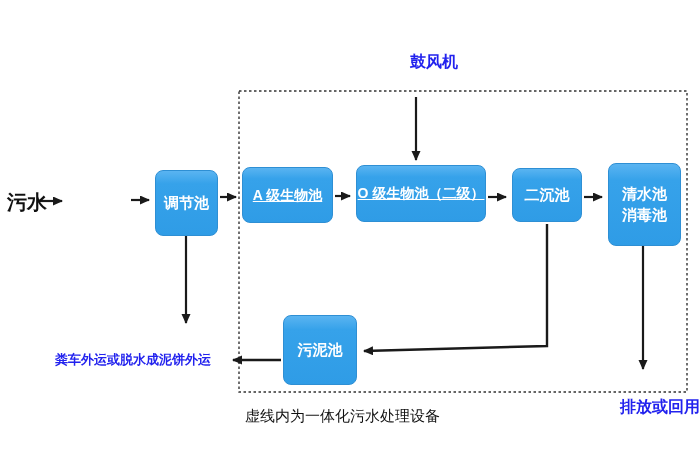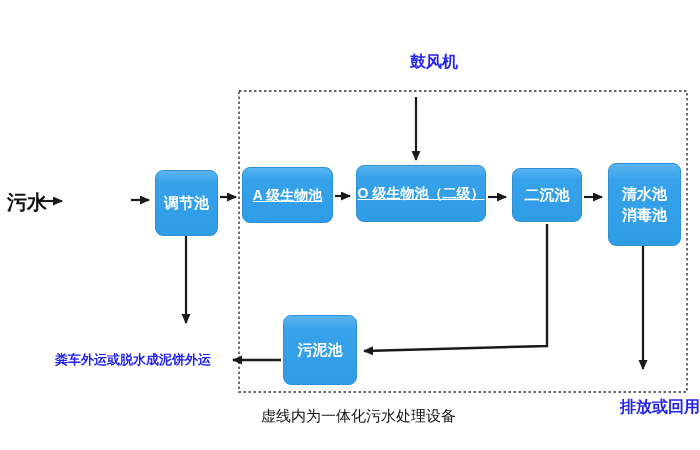--- a/index.html
+++ b/index.html
@@ -14,21 +14,21 @@
     border:1px solid #2e8fd4;border-radius:8px;
     color:#ffffff;font-weight:bold;font-size:15px;text-align:center;
     white-space:nowrap;box-sizing:border-box;line-height:1.35;
   }
   .node.small-font{font-size:14px;text-decoration:underline;}
   .node .two-line{white-space:normal;}
   .lbl{position:absolute;white-space:nowrap;}
   .lbl-black-big{color:#111111;font-weight:bold;font-size:20px;}
   .lbl-blue{color:#2222ee;font-weight:bold;font-size:16px;}
   .lbl-blue-sm{color:#2222ee;font-weight:bold;font-size:13px;}
-  .lbl-note{color:#111111;font-size:15px;font-weight:normal;margin-left:16px;}
+  .lbl-note{color:#111111;font-size:15px;font-weight:normal;}
 </style>
 </head>
 <body>
 
 <div id="canvas">
 
   <svg id="wires" viewBox="0 0 700 450">
     <defs>
       <marker id="ah" markerWidth="11" markerHeight="10" refX="9" refY="4.5" orient="auto" markerUnits="userSpaceOnUse">
         <path d="M0,0 L10,4.5 L0,9 z" fill="#1a1a1a"></path>

